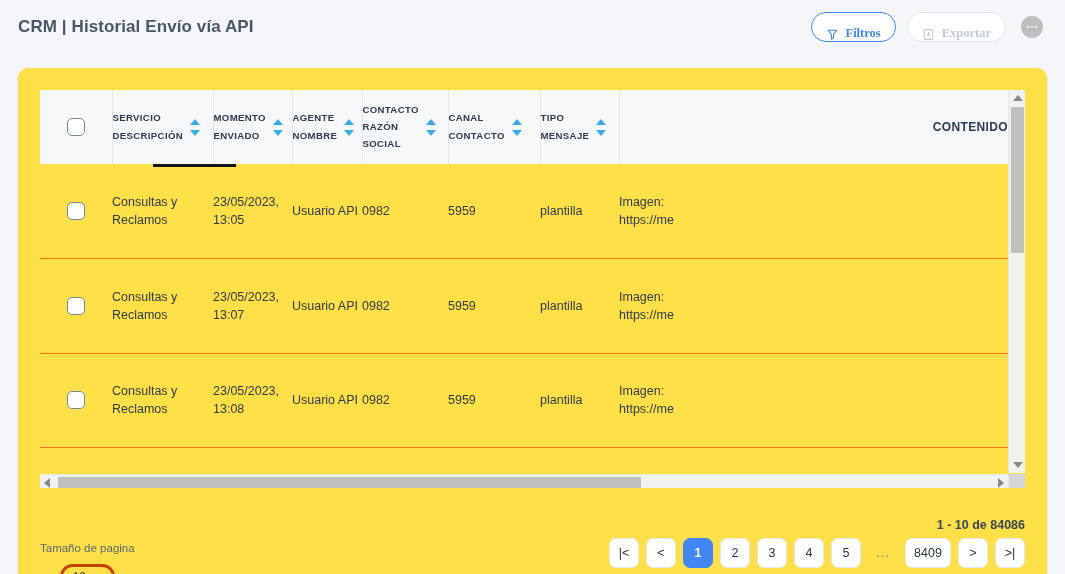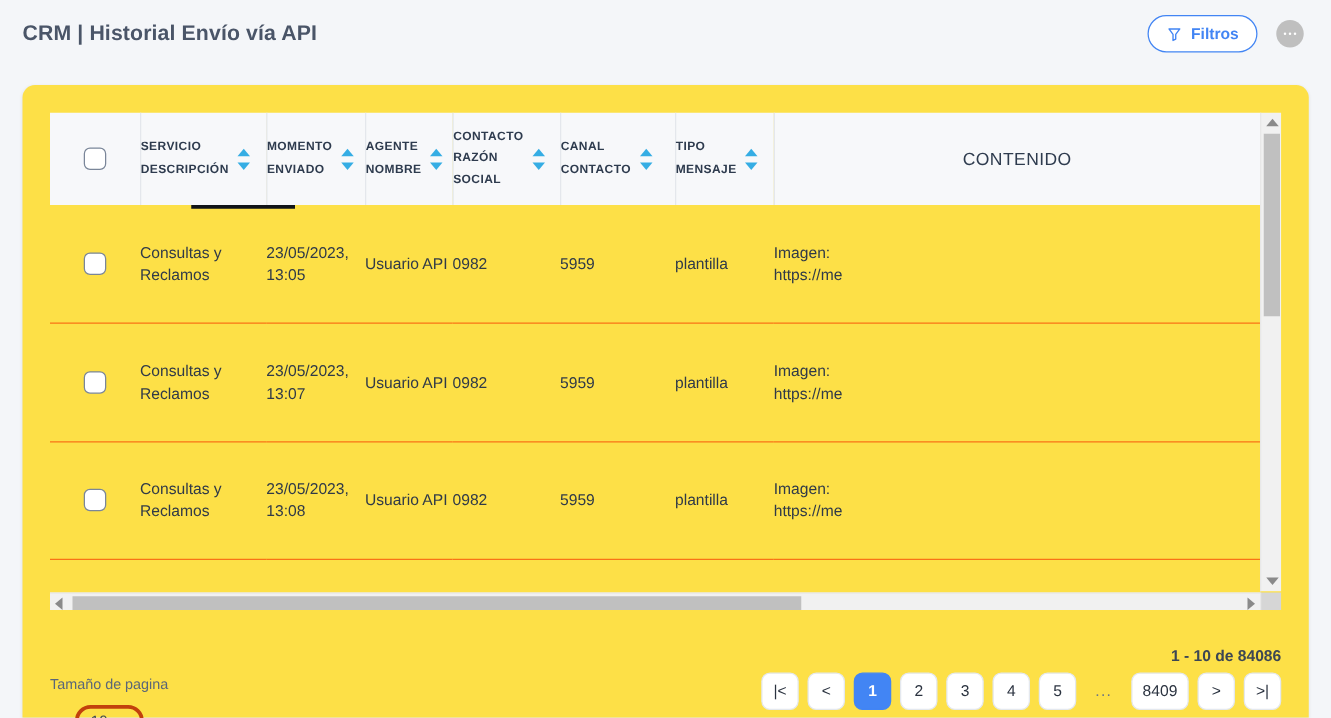--- a/index.html
+++ b/index.html
@@ -28,30 +28,31 @@
     white-space: nowrap;
   }
   .topbar-actions {
     margin-left: auto;
     display: flex;
     align-items: center;
     gap: 11px;
   }
   .btn {
     display: flex;
-    align-items: center;
+    align-items: flex-end;
     gap: 7px;
     height: 30px;
     padding: 0 14px;
     border-radius: 15px;
     font-size: 12.5px;
     font-weight: bold;
     background: #ffffff;
     cursor: pointer;
     white-space: nowrap;
+    font-family: Liberation Serif, serif;
   }
   .btn-filtros {
     border: 1.4px solid #4285f4;
     color: #4285f4;
   }
   .btn-exportar {
     border: 1.4px solid #e2e6ec;
     color: #c3c9d4;
     cursor: default;
   }
@@ -147,25 +148,25 @@
   .tri-up, .tri-dn {
     width: 0; height: 0;
     border-left: 5.5px solid transparent;
     border-right: 5.5px solid transparent;
     cursor: pointer;
   }
   .tri-up { border-bottom: 6px solid #35ade4; }
   .tri-dn { border-top: 6px solid #35ade4; }
 
   .h-contenido {
-    font-size: 14px;
-    font-weight: normal;
+    font-size: 12px;
+    font-weight: bold;
     color: #2e3b4e;
     letter-spacing: .35px;
-    text-align: center;
+    text-align: right;
     display: block;
   }
 
   tbody tr { height: 94.5px; border-bottom: 1px solid #f97316; }
   tbody td {
     font-size: 12.5px;
     color: #303a48;
     padding: 0 12px;
     line-height: 1.45;
   }
@@ -343,20 +344,30 @@
 
     <div class="btn btn-filtros">
       <span>
         <svg class="icon-svg" width="13" height="13" viewBox="0 0 24 24" fill="none" stroke="#4285f4" stroke-width="2" stroke-linecap="round" stroke-linejoin="round">
           <polygon points="4 4 20 4 14 12 14 19 10 21 10 12 4 4"></polygon>
         </svg>
       </span>
       <span>Filtros</span>
     </div>
 
+    <div class="btn btn-exportar">
+      <span>
+        <svg class="icon-svg" width="13" height="13" viewBox="0 0 24 24" fill="none" stroke="#c3c9d4" stroke-width="2" stroke-linecap="round" stroke-linejoin="round">
+          <path d="M4 5a2 2 0 0 1 2-2h12a2 2 0 0 1 2 2v14a2 2 0 0 1-2 2H6a2 2 0 0 1-2-2z"></path>
+          <path d="M12 8v6"></path>
+            <path d="M9.5 11.5 12 14l2.5-2.5"></path>
+        </svg>
+      </span>
+      <span>Exportar</span>
+    </div>
 
     <div class="btn-more">
       <i></i>
       <i></i>
       <i></i>
     </div>
   </div>
 </div>
 
 <div class="card">

